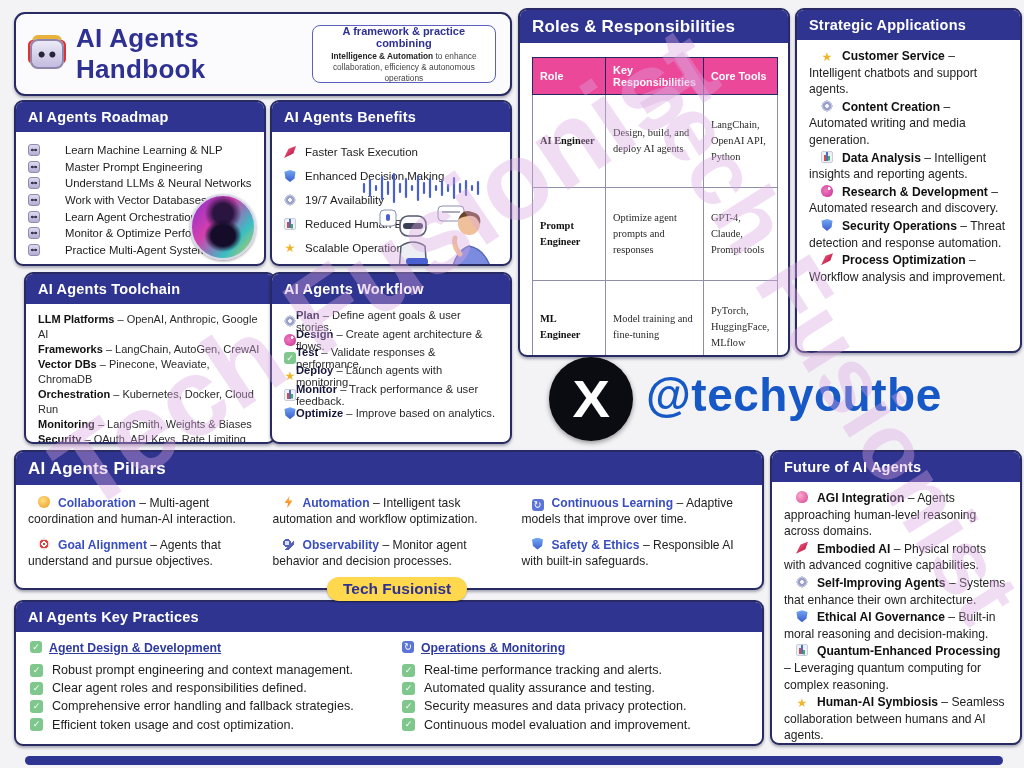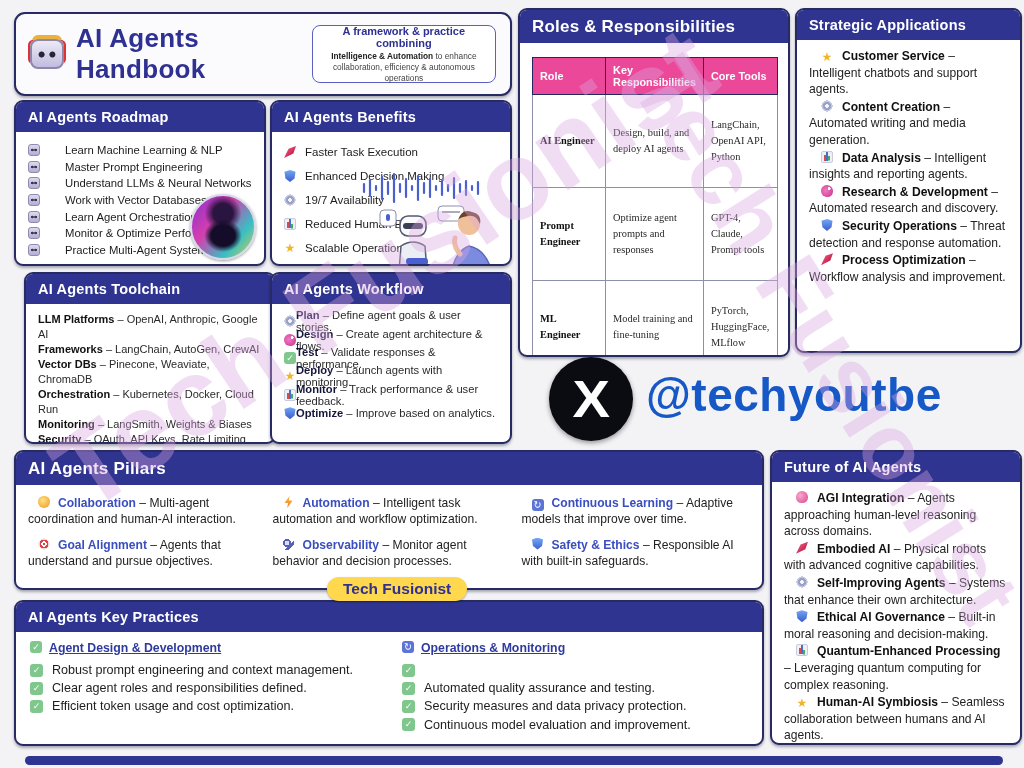--- a/index.html
+++ b/index.html
@@ -482,36 +482,41 @@
           <div class="pr-item">
             <span class="icon icon-check"></span>
             <span>Robust prompt engineering and context management.</span>
           </div>
 
           <div class="pr-item">
             <span class="icon icon-check"></span>
             <span>Clear agent roles and responsibilities defined.</span>
           </div>
 
+          <div class="pr-item">
+            <span class="icon icon-check"></span>
+            <span>Comprehensive error handling and fallback strategies.</span>
+          </div>
 
           <div class="pr-item">
             <span class="icon icon-check"></span>
             <span>Efficient token usage and cost optimization.</span>
           </div>
         </div>
     </div>
     <div class="pr-col">
       <div class="pr-head">
           <span class="icon icon-refresh"></span>
           <span class="pr-head-txt">Operations &amp; Monitoring</span>
         </div>
       <div>
 
           <div class="pr-item">
             <span class="icon icon-check"></span>
+            <span>Real-time performance tracking and alerts.</span>
           </div>
 
           <div class="pr-item">
             <span class="icon icon-check"></span>
             <span>Automated quality assurance and testing.</span>
           </div>
 
           <div class="pr-item">
             <span class="icon icon-check"></span>
             <span>Security measures and data privacy protection.</span>

